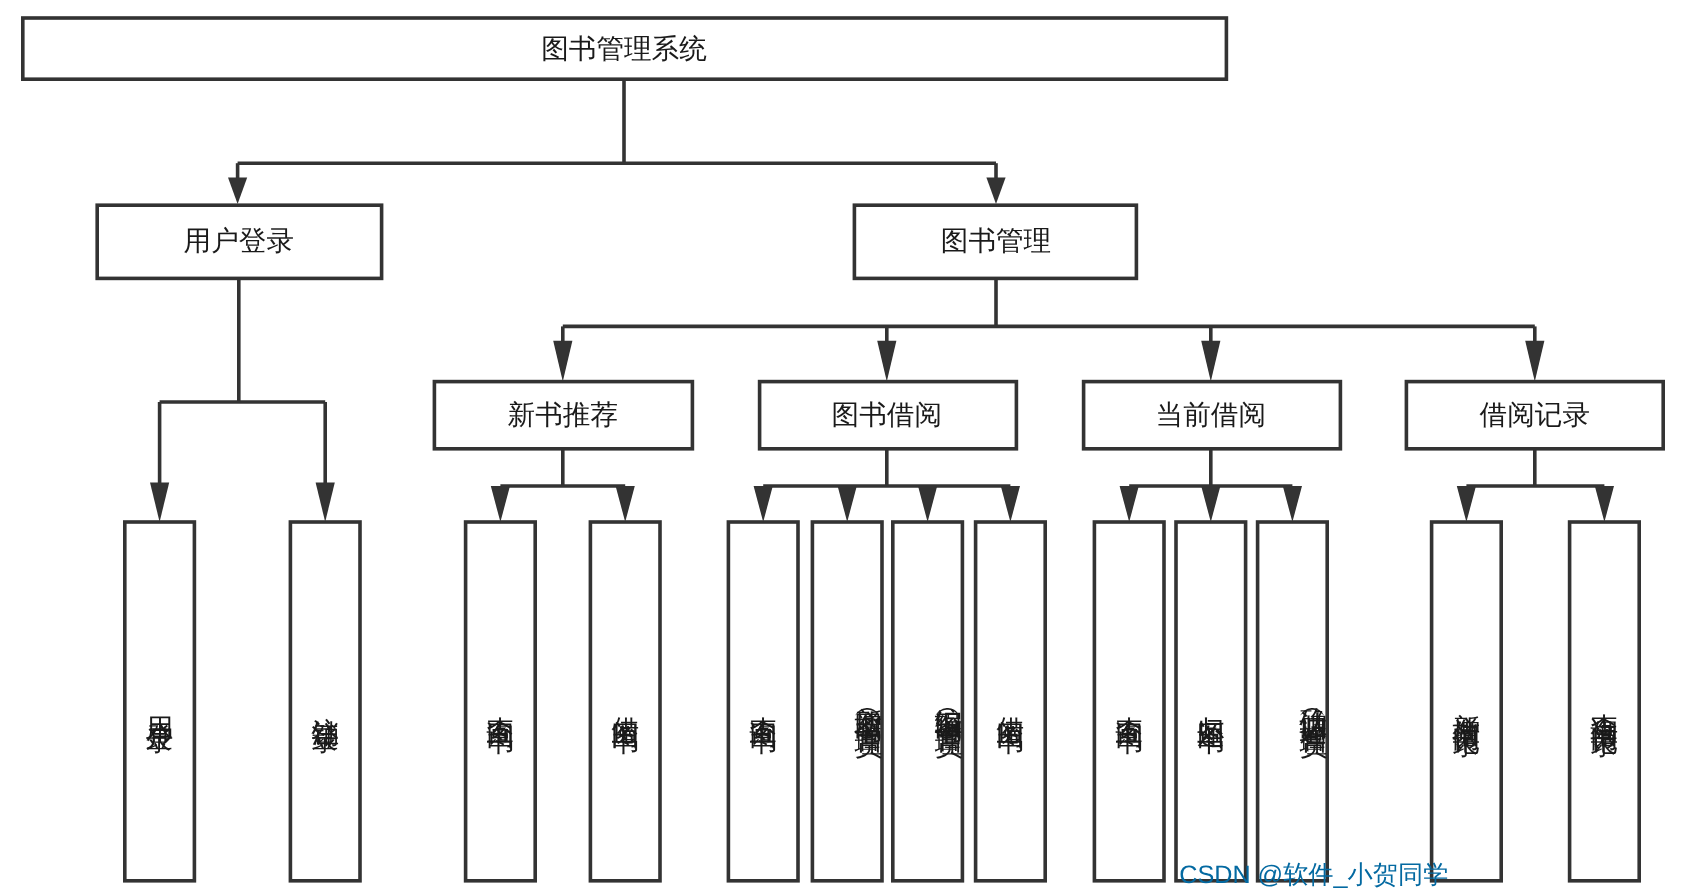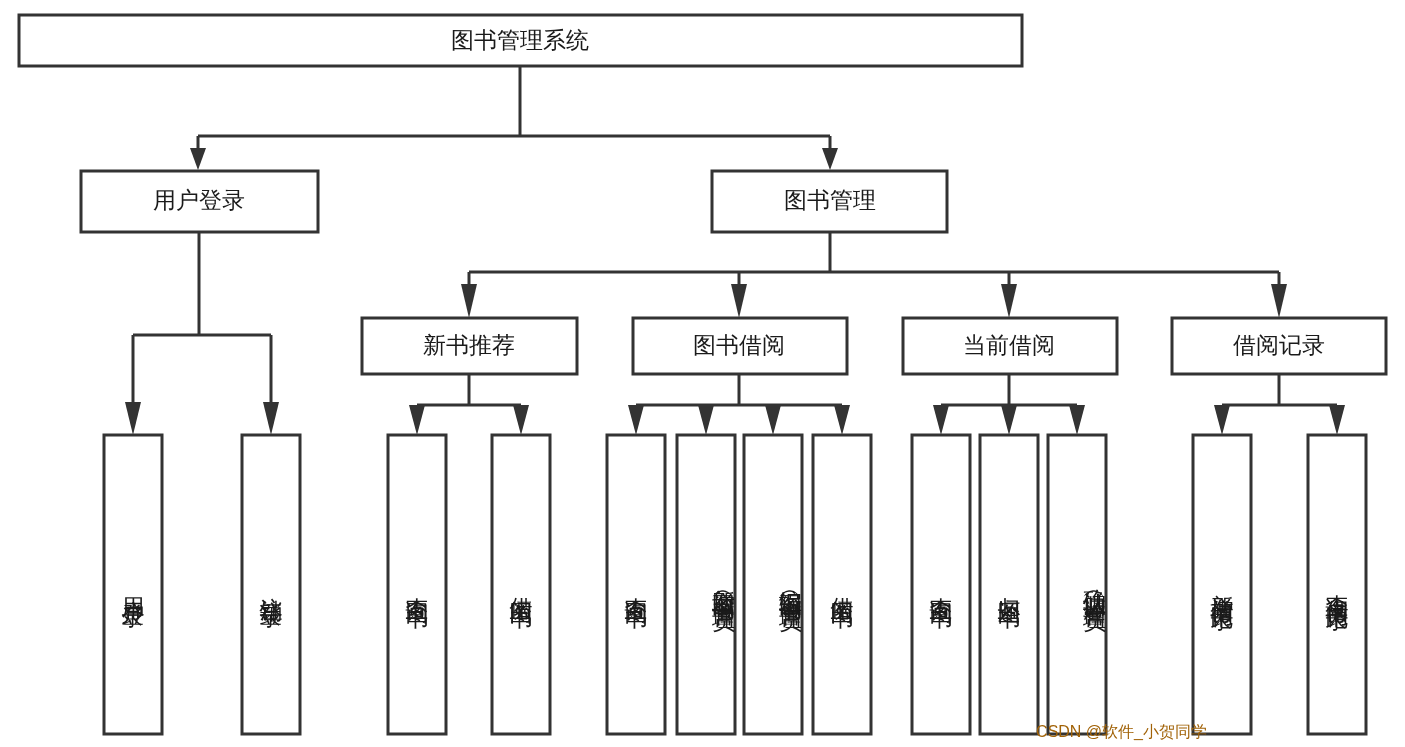--- a/index.html
+++ b/index.html
@@ -63,22 +63,22 @@
     justify-content: center;
     text-align: center;
     white-space: nowrap;
     pointer-events: none;
   }
   #watermark {
     position: absolute;
     right: 8px;
     bottom: 4px;
     font-family: "Liberation Sans", "DejaVu Sans", sans-serif;
-    font-size: 16px;
-    color: #a16207;
+    font-size: 21px;
+    color: #0369a1;
     white-space: nowrap;
   }
 </style>
 </head>
 <body>
 
 <div id="diagram-root">
 
   <svg id="chart-svg" viewBox="0 0 1405 747">
 

